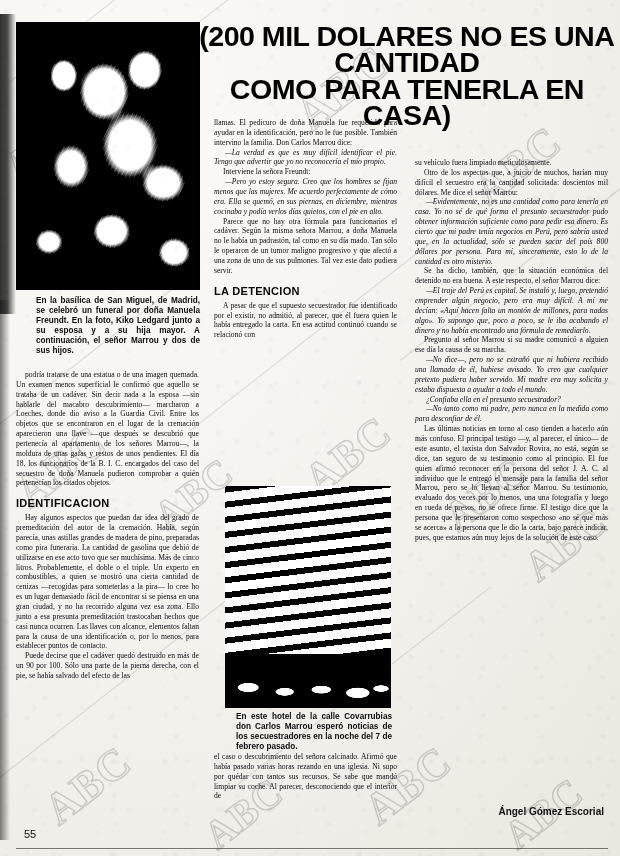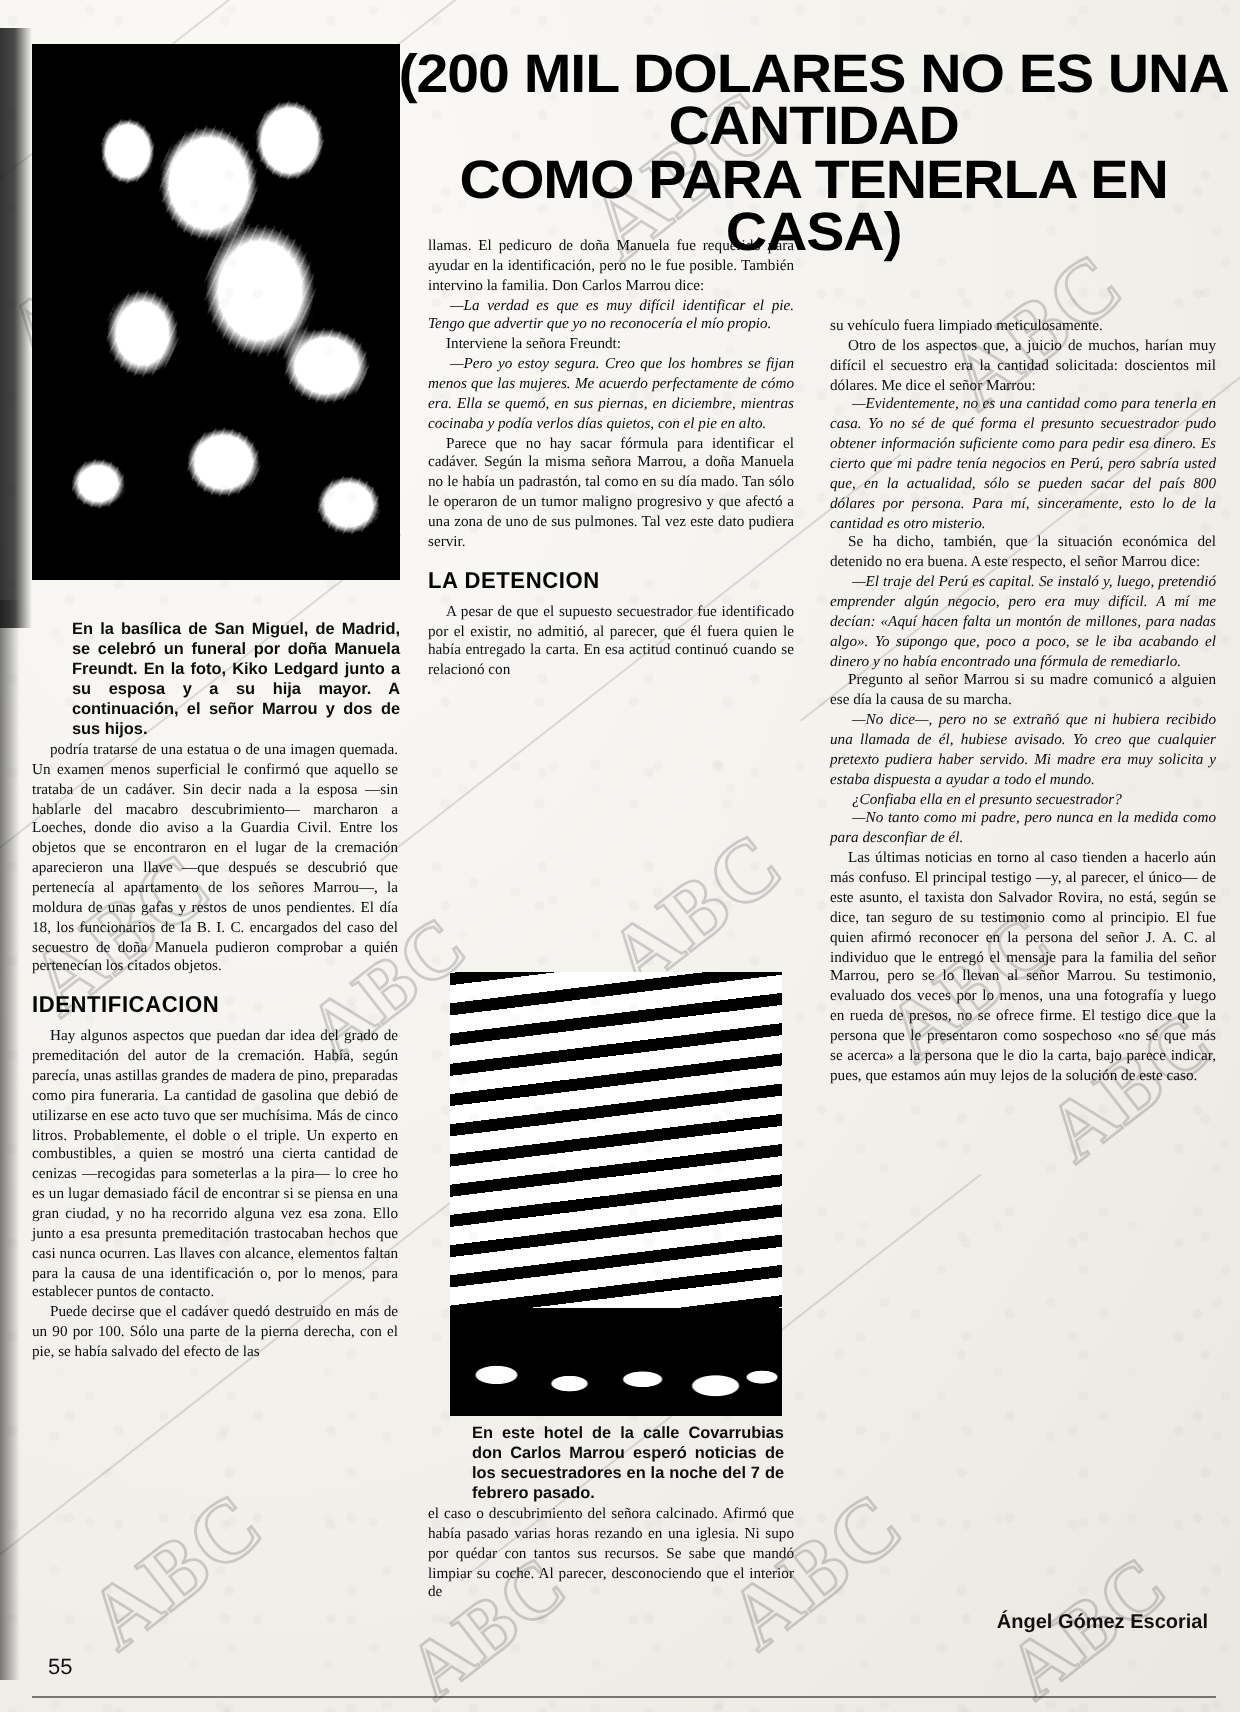--- a/index.html
+++ b/index.html
@@ -118,21 +118,21 @@
   }
 
   
   .caption{
     position:absolute;
     font-family:"Liberation Sans", sans-serif;
     font-weight:700;font-size:8.2px;line-height:1.22;
     color:#1b1b1b;text-align:justify;
     filter:contrast(1.15);
   }
-  #caption-funeral{left:36px;top:296px;width:164px;margin-top:14px;}
+  #caption-funeral{left:36px;top:296px;width:164px;}
   #caption-building{left:236px;top:712px;width:156px;}
 
   
   .subhead{
     font-family:"Liberation Sans", sans-serif;
     font-weight:800;font-size:11.5px;letter-spacing:.3px;
     color:#111;margin:9px 0 4px 0;
     transform:scaleX(.96);transform-origin:left center;
   }
 
@@ -240,21 +240,21 @@
         <p>Puede decirse que el cadáver quedó destruido en más de un 90 por 100. Sólo una parte de la pierna derecha, con el pie, se había salvado del efecto de las</p>
       </div>
     </div>
 
     <div class="col" id="col2">
       <div class="blk body" style="top:100px;">
         <p class="noind">llamas. El pedicuro de doña Manuela fue requerido para ayudar en la identificación, pero no le fue posible. También intervino la familia. Don Carlos Marrou dice:</p>
         <p class="q">—La verdad es que es muy difícil identificar el pie. Tengo que advertir que yo no reconocería el mío propio.</p>
         <p>Interviene la señora Freundt:</p>
         <p class="q">—Pero yo estoy segura. Creo que los hombres se fijan menos que las mujeres. Me acuerdo perfectamente de cómo era. Ella se quemó, en sus piernas, en diciembre, mientras cocinaba y podía verlos días quietos, con el pie en alto.</p>
-        <p>Parece que no hay sacar fórmula para identificar el cadáver. Según la misma señora Marrou, a doña Manuela no le había un padrastón, tal como en su día mado. Tan sólo le operaron de un tumor maligno progresivo y que afectó a una zona de uno de sus pulmones. Tal vez este dato pudiera servir.</p>
+        <p>Parece que no hay otra fórmula para funcionarios el cadáver. Según la misma señora Marrou, a doña Manuela no le había un padrastón, tal como en su día mado. Tan sólo le operaron de un tumor maligno progresivo y que afectó a una zona de uno de sus pulmones. Tal vez este dato pudiera servir.</p>
         <div class="subhead">LA DETENCION</div>
         <p>A pesar de que el supuesto secuestrador fue identificado por el existir, no admitió, al parecer, que él fuera quien le había entregado la carta. En esa actitud continuó cuando se relacionó con</p>
       </div>
       <div class="blk body" style="top:734px;">
         <p class="noind">el caso o descubrimiento del señora calcinado. Afirmó que había pasado varias horas rezando en una iglesia. Ni supo por quédar con tantos sus recursos. Se sabe que mandó limpiar su coche. Al parecer, desconociendo que el interior de</p>
       </div>
     </div>
 
     <div class="col" id="col3">
       <div class="blk body" style="top:100px;margin-top:40px;">

